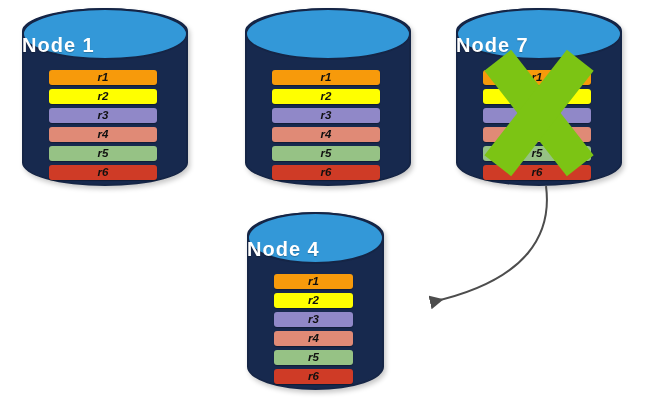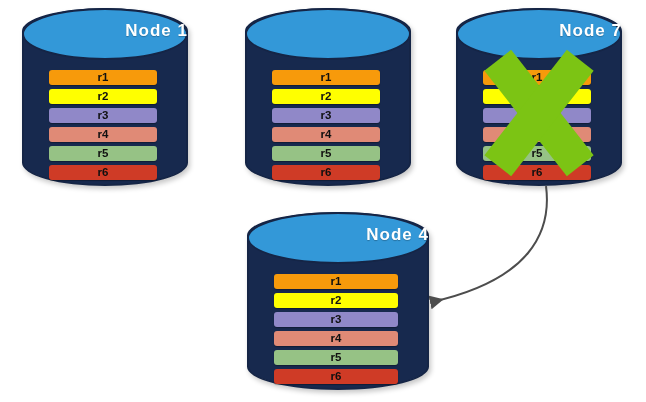--- a/index.html
+++ b/index.html
@@ -41,37 +41,38 @@
     width: 100%;
     height: 52px;
     background: #3398d8;
     border: 2px solid #152546;
     border-radius: 50%;
     box-sizing: border-box;
   }
   .node-title {
     position: absolute;
     left: 0;
-    top: 13px;
+    top: 26px;
     width: 100%;
-    text-align: right;
+    text-align: left;
     color: #ffffff;
     font-weight: bold;
-    font-size: 17px;
+    font-size: 20px;
     letter-spacing: 1px;
     text-shadow: 0 1px 1px rgba(0,0,0,0.25);
     z-index: 4;
     pointer-events: none;
   }
   .rows {
     position: absolute;
     left: 27px;
     right: 31px;
     top: 62px;
     z-index: 3;
+    font-style: italic;
   }
   .row {
     height: 15px;
     margin-bottom: 4px;
     border-radius: 3px;
     color: #101010;
     font-weight: bold;
     font-size: 11.5px;
     line-height: 15px;
     text-align: center;
@@ -152,21 +153,21 @@
       <div class="row" style="background:#e08a76;">r4</div>
       <div class="row" style="background:#96c285;">r5</div>
       <div class="row" style="background:#cf3b26;">r6</div>
     </div>
     <div class="fail-x" style="left:16px; top:38px; width:134px; height:134px;">
       <div class="bar a"></div>
       <div class="bar b"></div>
     </div>
   </div>
 
-  <div class="node" style="left:247px; top:212px; width:182px; height:178px;">
+  <div class="node" style="left:247px; top:212px; width:137px; height:178px;">
     <div class="cyl-body"></div>
     <div class="cyl-top"></div>
     <div class="node-title">Node  4</div>
     <div class="rows">
       <div class="row" style="background:#f79a0b;">r1</div>
       <div class="row" style="background:#ffff00;">r2</div>
       <div class="row" style="background:#9088c8;">r3</div>
       <div class="row" style="background:#e08a76;">r4</div>
       <div class="row" style="background:#96c285;">r5</div>
       <div class="row" style="background:#cf3b26;">r6</div>

